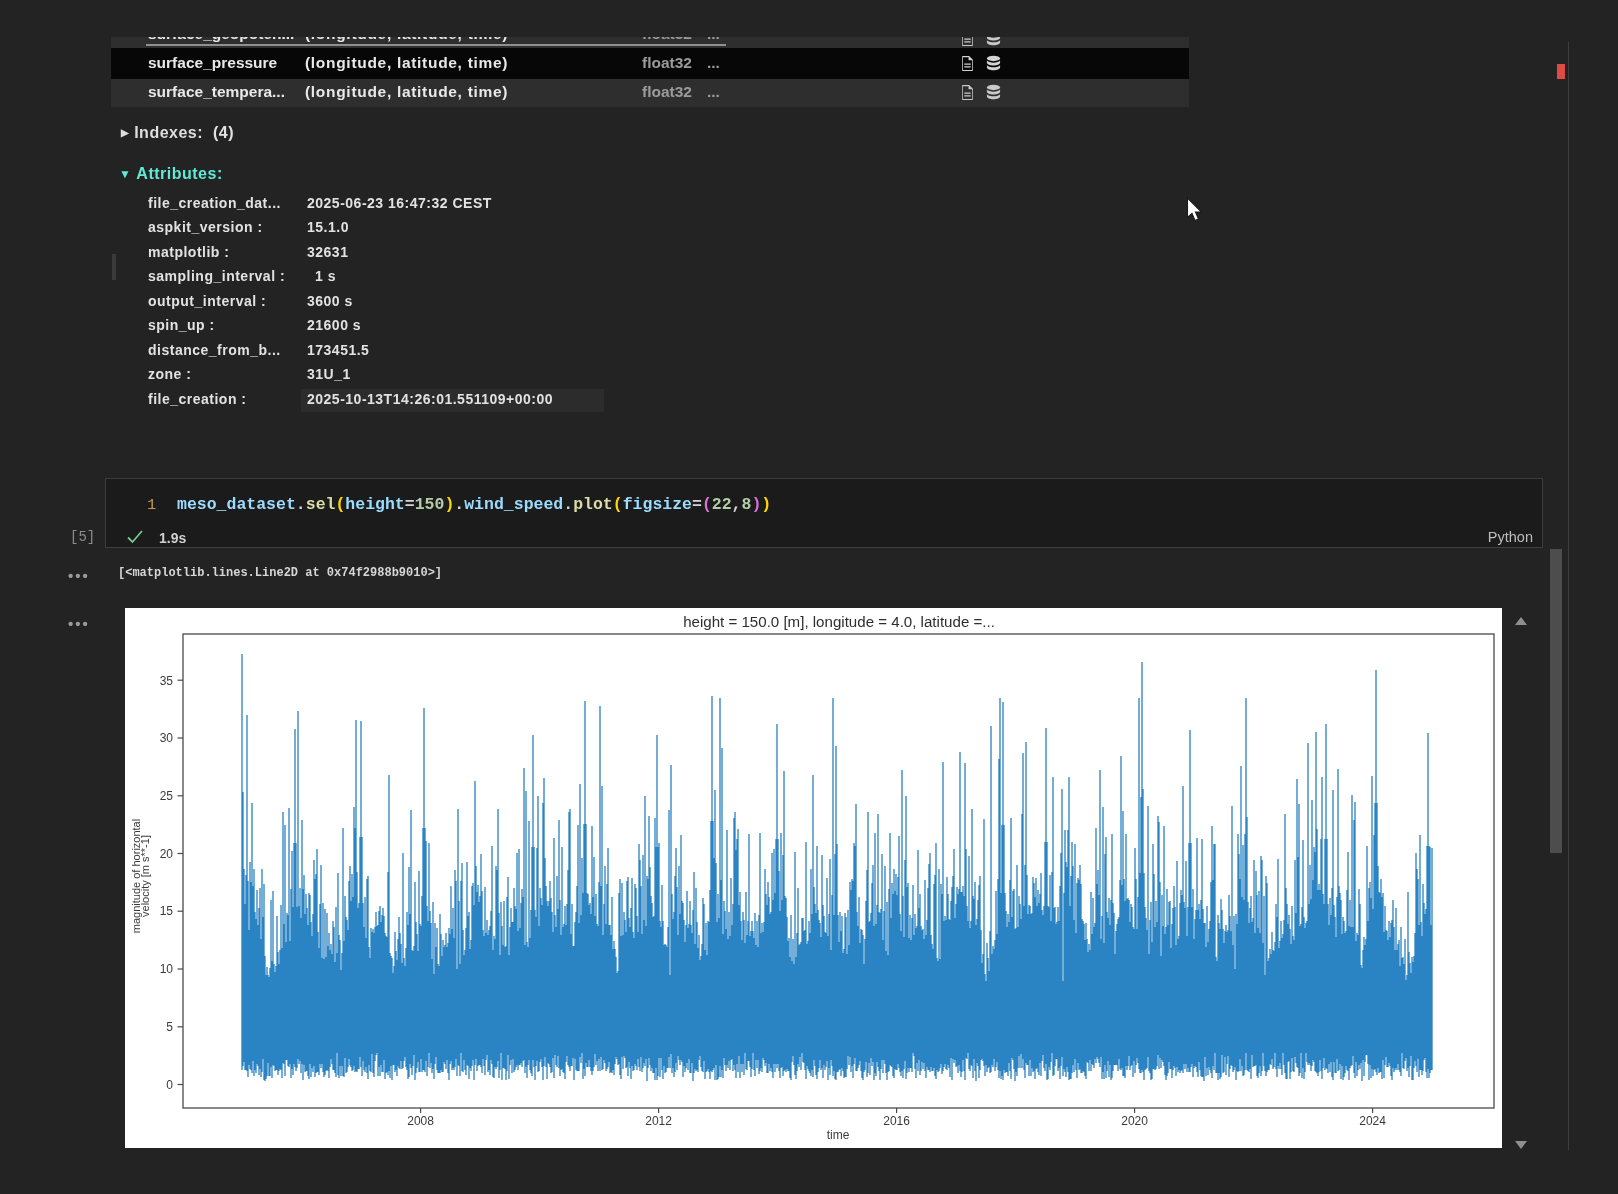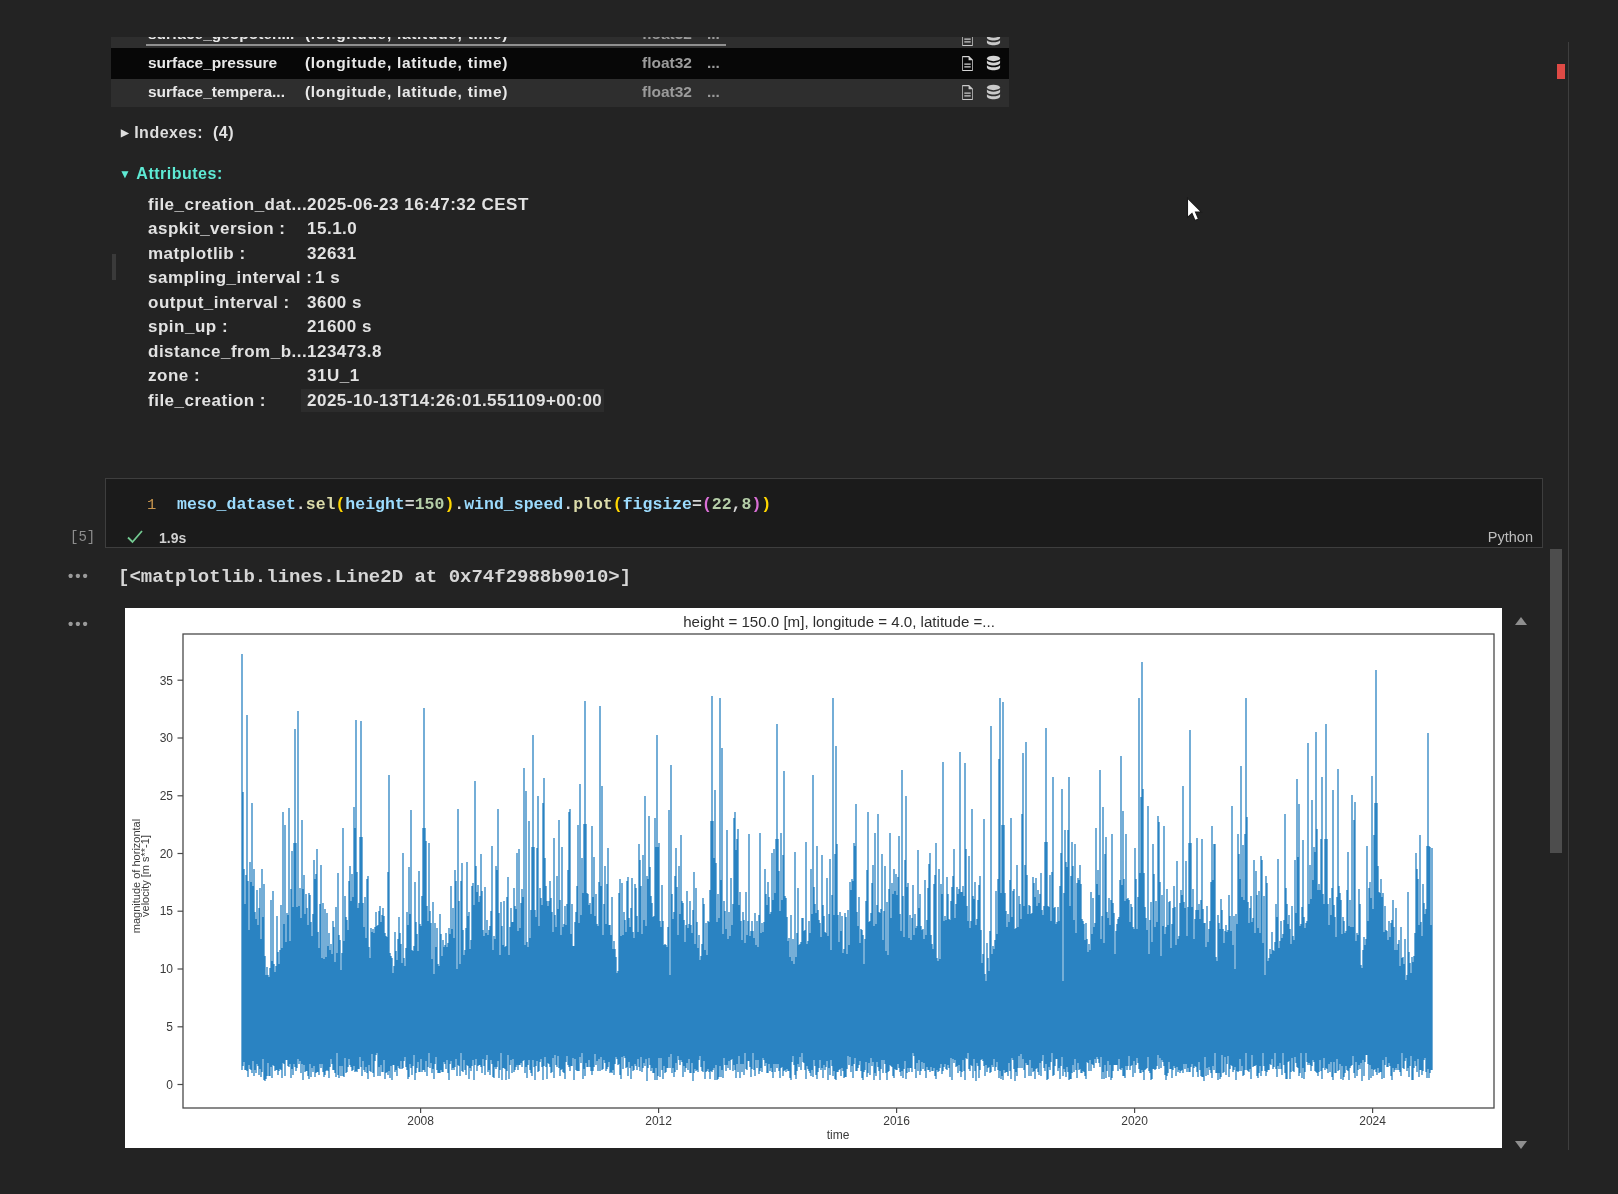--- a/index.html
+++ b/index.html
@@ -1,20 +1,20 @@
 <!DOCTYPE html>
 <html><head><meta charset="utf-8"><style>
 *{margin:0;padding:0;box-sizing:border-box}
 html,body{width:1618px;height:1194px;overflow:hidden;background:#232323;
  font-family:"Liberation Sans",sans-serif;}
 .abs{position:absolute}
-.row{position:absolute;left:111px;width:898px;color:#e9e9e9;font-size:15.5px;font-weight:600}
+.row{position:absolute;left:111px;width:1078px;color:#e9e9e9;font-size:15.5px;font-weight:600}
 .rc{position:absolute;white-space:nowrap}
 .dim{color:#9b9b9b}
-.attr{position:absolute;color:#e2e2e2;font-size:17px;font-weight:600;white-space:nowrap;letter-spacing:0.5px}
+.attr{position:absolute;color:#e2e2e2;font-size:14px;font-weight:600;white-space:nowrap;letter-spacing:0.5px}
 .mono{font-family:"Liberation Mono",monospace}
 </style></head><body>
 
 <div class="row" style="top:37px;height:11px;background:#2e2e2e;overflow:hidden">
   <span class="rc" style="left:37px;top:-12px">surface_geopoten...</span>
   <span class="rc" style="left:194px;top:-12px;letter-spacing:0.7px">(longitude, latitude, time)</span>
   <span class="rc dim" style="left:531px;top:-12px">float32</span>
   <span class="rc dim" style="left:596px;top:-12px">...</span>
   <span class="rc" style="left:35px;top:7px;width:580px;height:2px;background:#909090"></span>
   <svg class="rc" style="left:848px;top:-7px" width="17" height="17" viewBox="0 0 16 16" fill="#c9c9c9">
@@ -68,39 +68,39 @@
 <div class="attr" style="left:307px;top:219px">15.1.0</div>
 <div class="attr" style="left:148px;top:244px">matplotlib :</div>
 <div class="attr" style="left:307px;top:244px">32631</div>
 <div class="attr" style="left:148px;top:268px">sampling_interval :</div>
 <div class="attr" style="left:315px;top:268px">1 s</div>
 <div class="attr" style="left:148px;top:293px">output_interval :</div>
 <div class="attr" style="left:307px;top:293px">3600 s</div>
 <div class="attr" style="left:148px;top:317px">spin_up :</div>
 <div class="attr" style="left:307px;top:317px">21600 s</div>
 <div class="attr" style="left:148px;top:342px">distance_from_b...</div>
-<div class="attr" style="left:307px;top:342px">123473.8</div>
+<div class="attr" style="left:307px;top:342px">173451.5</div>
 <div class="attr" style="left:148px;top:366px">zone :</div>
 <div class="attr" style="left:307px;top:366px">31U_1</div>
 <div class="attr" style="left:148px;top:391px">file_creation :</div>
 <div class="attr" style="left:307px;top:391px">2025-10-13T14:26:01.551109+00:00</div>
 
 <div class="abs" style="left:105px;top:478px;width:1438px;height:70px;background:#1b1b1b;border:1px solid #3e3e3e">
   <div class="mono" style="position:absolute;left:41px;top:17px;font-size:15.5px;color:#c9964e">1</div>
   <div class="mono" style="position:absolute;left:71px;top:16px;font-size:16.5px;font-weight:bold;white-space:pre;color:#d4d4d4"><span style="color:#9cdcfe">meso_dataset</span>.<span style="color:#dcdcaa">sel</span><span style="color:#ffd700">(</span><span style="color:#9cdcfe">height</span>=<span style="color:#b5cea8">150</span><span style="color:#ffd700">)</span>.<span style="color:#9cdcfe">wind_speed</span>.<span style="color:#dcdcaa">plot</span><span style="color:#ffd700">(</span><span style="color:#9cdcfe">figsize</span>=<span style="color:#da70d6">(</span><span style="color:#b5cea8">22</span>,<span style="color:#b5cea8">8</span><span style="color:#da70d6">)</span><span style="color:#ffd700">)</span></div>
   <svg style="position:absolute;left:20px;top:50px" width="18" height="15" viewBox="0 0 18 15">
       <path d="M2 8.5 6.5 13 16 2" stroke="#73c991" stroke-width="1.8" fill="none"></path>
     </svg>
   <div style="position:absolute;left:53px;top:51px;font-size:14px;color:#d0d0d0;font-weight:600">1.9s</div>
   <div style="position:absolute;right:9px;top:50px;font-size:14.5px;color:#bdbdbd">Python</div>
 </div>
 <div class="mono abs" style="left:70px;top:529px;font-size:14px;color:#8d8d8d">[5]</div>
 
 <div class="abs" style="left:68px;top:567px;color:#9a9a9a;font-size:15px;letter-spacing:2px;font-weight:bold">•••</div>
-<div class="mono abs" style="left:118px;top:566px;font-size:19px;font-weight:bold;color:#d6d6d6">[&lt;matplotlib.lines.Line2D at 0x74f2988b9010&gt;]</div>
+<div class="mono abs" style="left:118px;top:566px;font-size:12px;font-weight:bold;color:#d6d6d6">[&lt;matplotlib.lines.Line2D at 0x74f2988b9010&gt;]</div>
 <div class="abs" style="left:68px;top:615px;color:#9a9a9a;font-size:15px;letter-spacing:2px;font-weight:bold">•••</div>
 
 <svg class="abs" style="left:125px;top:608px" width="1377" height="540" viewBox="0 0 1377 540">
   <rect x="0" y="0" width="1377" height="540" fill="#ffffff"></rect>
   <text x="714" y="19" font-size="15.1" fill="#2e2e2e" text-anchor="middle" font-family="Liberation Sans">height = 150.0 [m], longitude = 4.0, latitude =...</text>
   <path d="M117 46V462M118 184V458M119 261V454M120 296V462M121 267V462M122 107V463M123 273V469M124 322V457M125 254V461M126 274V462M127 195V465M128 278V453M129 261V468M130 304V462M131 311V465M132 282V456M133 317V458M134 300V467M135 280V461M136 331V469M137 261V464M138 309V451M139 276V472M140 348V473M141 367V471M142 359V468M143 367V455M144 369V468M145 360V468M146 292V459M147 353V470M148 283V457M149 356V458M150 364V463M151 358V462M152 308V462M153 344V467M154 356V463M155 342V461M156 297V462M157 340V470M158 204V455M159 316V456M160 217V468M161 334V452M162 305V452M163 307V458M164 200V459M165 333V456M166 281V470M167 243V461M168 299V467M169 235V456M170 121V459M171 235V463M172 299V460M173 103V451M174 298V456M175 280V453M176 310V465M177 212V456M178 281V472M179 267V457M180 306V464M181 286V463M182 300V463M183 317V468M184 285V471M185 287V456M186 314V469M187 328V460M188 306V464M189 252V458M190 271V469M191 266V465M192 241V464M193 324V464M194 340V467M195 296V456M196 257V460M197 350V456M198 295V464M199 351V469M200 301V467M201 349V463M202 305V462M203 338V463M204 325V470M205 342V459M206 336V451M207 346V456M208 313V462M209 319V462M210 354V465M211 299V469M212 345V445M213 265V467M214 327V470M215 332V458M216 362V468M217 345V458M218 220V468M219 333V469M220 288V450M221 309V465M222 312V464M223 322V459M224 273V451M225 258V457M226 293V459M227 266V463M228 289V462M229 199V458M230 220V464M231 112V463M232 264V464M233 300V461M234 295V461M235 229V449M236 113V459M237 229V468M238 295V453M239 319V462M240 289V464M241 330V459M242 271V465M243 268V471M244 339V457M245 350V463M246 320V464M247 324V446M248 321V465M249 325V469M250 319V453M251 304V447M252 318V445M253 317V468M254 303V459M255 298V468M256 314V457M257 307V464M258 300V464M259 308V452M260 325V471M261 328V465M262 329V464M263 264V467M264 167V463M265 345V470M266 348V458M267 350V472M268 365V457M269 358V457M270 324V464M271 343V462M272 352V468M273 331V458M274 309V460M275 325V461M276 336V453M277 355V461M278 245V460M279 350V453M280 358V449M281 340V459M282 304V462M283 317V471M284 259V469M285 306V456M286 202V460M287 342V467M288 343V458M289 338V447M290 274V472M291 314V465M292 326V460M293 343V454M294 263V464M295 316V464M296 318V451M297 288V464M298 220V462M299 100V462M300 220V464M301 233V453M302 298V468M303 313V459M304 235V445M305 303V460M306 315V455M307 351V465M308 294V461M309 366V471M310 315V456M311 339V449M312 320V462M313 356V465M314 358V465M315 306V465M316 326V462M317 348V464M318 332V464M319 339V454M320 337V456M321 325V461M322 339V452M323 335V465M324 320V472M325 326V456M326 278V453M327 321V462M328 300V460M329 330V462M330 262V459M331 273V451M332 361V468M333 201V457M334 293V458M335 356V468M336 273V445M337 255V463M338 322V464M339 347V452M340 342V462M341 320V467M342 254V457M343 308V458M344 304V471M345 341V460M346 332V463M347 278V458M348 275V452M349 297V472M350 173V457M351 258V451M352 284V463M353 277V458M354 294V457M355 288V457M356 246V459M357 283V465M358 322V451M359 328V458M360 279V467M361 325V452M362 312V447M363 327V464M364 322V462M365 318V467M366 303V452M367 238V456M368 342V469M369 328V470M370 331V459M371 258V461M372 262V459M373 201V453M374 305V470M375 347V462M376 294V445M377 318V472M378 337V460M379 293V460M380 339V461M381 338V472M382 289V463M383 269V447M384 347V471M385 319V457M386 300V452M387 314V465M388 314V451M389 280V464M390 298V462M391 301V459M392 245V457M393 323V462M394 241V457M395 320V457M396 295V455M397 281V459M398 289V453M399 160V452M400 337V465M401 183V459M402 334V470M403 339V457M404 213V452M405 330V462M406 302V465M407 239V468M408 127V452M409 239V459M410 302V472M411 309V458M412 240V453M413 188V464M414 318V463M415 280V454M416 290V451M417 297V459M418 195V472M419 170V458M420 250V449M421 278V459M422 293V471M423 298V455M424 293V456M425 273V459M426 290V465M427 304V464M428 324V450M429 230V470M430 307V447M431 319V457M432 268V459M433 301V448M434 212V460M435 292V468M436 327V462M437 239V461M438 319V464M439 316V465M440 298V471M441 317V454M442 296V448M443 262V457M444 204V459M445 201V463M446 326V458M447 296V458M448 338V450M449 338V472M450 314V451M451 304V462M452 278V463M453 217V463M454 315V463M455 176V449M456 307V455M457 250V445M458 285V471M459 216V461M460 93V468M461 216V455M462 285V459M463 286V459M464 297V452M465 295V459M466 306V463M467 218V467M468 289V463M469 249V459M470 308V446M471 286V457M472 316V453M473 318V463M474 274V451M475 98V463M476 278V449M477 178V462M478 327V461M479 296V452M480 258V455M481 316V463M482 276V461M483 240V459M484 317V454M485 317V465M486 327V464M487 289V465M488 341V462M489 333V467M490 341V456M491 349V449M492 365V451M493 363V457M494 285V456M495 271V467M496 328V471M497 275V449M498 327V461M499 304V448M500 312V450M501 324V460M502 273V459M503 269V468M504 310V454M505 319V460M506 300V471M507 270V458M508 324V463M509 330V462M510 276V456M511 280V458M512 308V462M513 324V451M514 236V459M515 252V463M516 278V449M517 326V464M518 247V460M519 312V455M520 188V458M521 318V451M522 268V473M523 271V460M524 208V450M525 259V457M526 288V463M527 295V460M528 309V465M529 308V465M530 210V472M531 239V460M532 127V472M533 239V468M534 235V450M535 313V469M536 319V450M537 277V462M538 313V471M539 337V458M540 336V465M541 337V464M542 339V460M543 319V460M544 202V449M545 367V460M546 157V446M547 286V465M548 311V460M549 304V469M550 268V464M551 240V455M552 279V462M553 327V448M554 258V452M555 306V457M556 227V452M557 293V454M558 295V469M559 312V458M560 334V464M561 317V460M562 283V455M563 320V462M564 316V451M565 293V465M566 317V465M567 325V455M568 302V473M569 264V465M570 336V461M571 280V463M572 314V462M573 340V464M574 327V452M575 352V448M576 348V459M577 336V463M578 290V464M579 296V453M580 342V471M581 315V464M582 347V463M583 313V461M584 314V464M585 282V471M586 213V463M587 88V464M588 213V462M589 250V460M590 182V472M591 255V457M592 314V472M593 286V471M594 310V469M595 90V458M596 272V469M597 140V462M598 326V470M599 293V450M600 303V457M601 321V463M602 222V457M603 331V460M604 304V453M605 328V462M606 270V452M607 317V451M608 296V463M609 210V457M610 204V462M611 242V470M612 231V456M613 221V464M614 297V448M615 284V470M616 313V456M617 332V464M618 304V456M619 312V467M620 335V445M621 284V461M622 327V462M623 313V453M624 226V453M625 328V459M626 323V469M627 313V461M628 323V445M629 330V462M630 305V468M631 337V452M632 313V460M633 339V452M634 307V466M635 225V463M636 325V460M637 315V464M638 324V450M639 314V452M640 261V458M641 286V455M642 297V465M643 274V465M644 289V456M645 306V463M646 304V460M647 245V464M648 292V470M649 241V456M650 285V464M651 231V456M652 116V460M653 231V456M654 263V463M655 303V470M656 225V460M657 292V459M658 247V468M659 163V463M660 288V462M661 290V464M662 309V461M663 333V463M664 330V463M665 349V470M666 307V472M667 353V454M668 331V448M669 356V457M670 244V467M671 349V471M672 325V463M673 280V456M674 337V459M675 336V449M676 334V462M677 310V445M678 310V454M679 323V455M680 322V462M681 234V471M682 336V458M683 333V461M684 313V463M685 325V465M686 261V468M687 306V462M688 167V469M689 279V452M690 296V458M691 305V467M692 238V471M693 302V464M694 312V460M695 315V452M696 329V462M697 247V460M698 297V470M699 308V457M700 324V462M701 325V459M702 270V453M703 328V472M704 306V460M705 251V467M706 342V452M707 287V458M708 90V468M709 307V463M710 246V471M711 138V472M712 236V464M713 307V464M714 334V462M715 304V461M716 323V468M717 308V460M718 345V463M719 341V470M720 305V469M721 309V469M722 346V461M723 302V448M724 337V457M725 274V449M726 282V464M727 271V458M728 273V470M729 235V456M730 238V450M731 196V463M732 304V463M733 318V460M734 289V457M735 335V453M736 321V463M737 322V470M738 327V472M739 356V464M740 331V462M741 293V454M742 262V469M743 204V465M744 314V455M745 313V467M746 305V450M747 275V458M748 257V454M749 318V472M750 225V465M751 316V468M752 297V454M753 206V459M754 304V463M755 305V472M756 301V461M757 246V452M758 332V465M759 303V452M760 258V456M761 343V465M762 294V472M763 347V464M764 281V463M765 225V457M766 310V458M767 275V459M768 286V468M769 261V470M770 283V461M771 266V462M772 287V462M773 269V456M774 228V460M775 306V464M776 323V468M777 162V463M778 288V470M779 329V461M780 252V453M781 188V471M782 279V465M783 275V460M784 330V464M785 307V460M786 332V460M787 310V464M788 277V445M789 327V448M790 306V461M791 320V470M792 318V455M793 242V463M794 300V452M795 286V467M796 318V463M797 322V454M798 321V461M799 331V455M800 272V463M801 327V470M802 312V459M803 280V462M804 256V462M805 245V464M806 327V459M807 336V463M808 341V463M809 276V460M810 267V468M811 235V471M812 350V462M813 353V464M814 261V463M815 351V460M816 276V456M817 286V466M818 154V463M819 313V459M820 308V456M821 312V461M822 269V462M823 286V457M824 311V460M825 312V469M826 293V450M827 279V472M828 268V451M829 241V455M830 310V452M831 296V459M832 279V458M833 286V465M834 281V457M835 144V463M836 284V469M837 284V464M838 278V452M839 288V463M840 155V472M841 241V450M842 298V451M843 313V445M844 248V461M845 320V463M846 313V457M847 201V458M848 288V470M849 291V451M850 274V463M851 317V473M852 311V455M853 292V458M854 277V470M855 268V462M856 322V452M857 355V451M858 346V453M859 211V458M860 366V468M861 373V457M862 335V464M863 350V460M864 363V459M865 323V465M866 118V464M867 346V457M868 338V459M869 341V451M870 332V463M871 283V459M872 326V454M873 271V462M874 151V470M875 90V463M876 285V471M877 217V468M878 94V472M879 217V462M880 285V465M881 303V464M882 319V464M883 306V468M884 314V455M885 272V463M886 210V471M887 309V450M888 283V452M889 281V461M890 321V473M891 320V464M892 257V468M893 319V460M894 288V448M895 296V460M896 311V446M897 206V460M898 145V451M899 298V462M900 257V470M901 134V455M902 267V457M903 306V457M904 297V468M905 298V452M906 306V468M907 305V460M908 269V464M909 275V463M910 289V471M911 270V461M912 298V460M913 282V464M914 295V467M915 286V455M916 265V468M917 302V453M918 307V447M919 298V460M920 234V463M921 120V456M922 234V472M923 298V471M924 299V459M925 267V462M926 313V454M927 264V445M928 169V468M929 300V467M930 299V458M931 316V451M932 314V451M933 299V463M934 313V460M935 278V471M936 245V458M937 181V449M938 373V468M939 285V461M940 222V464M941 254V469M942 259V459M943 222V464M944 169V472M945 298V471M946 268V471M947 234V465M948 258V457M949 312V464M950 236V451M951 325V462M952 275V470M953 270V455M954 272V462M955 257V461M956 276V465M957 311V465M958 313V463M959 316V464M960 332V468M961 315V471M962 331V454M963 344V455M964 336V463M965 342V452M966 284V463M967 326V456M968 290V457M969 319V460M970 315V451M971 220V455M972 276V449M973 262V451M974 287V455M975 162V459M976 331V449M977 308V471M978 199V464M979 335V471M980 246V457M981 229V470M982 304V463M983 310V453M984 290V469M985 317V457M986 292V472M987 226V470M988 295V463M989 305V457M990 346V457M991 323V457M992 316V457M993 311V463M994 309V451M995 272V461M996 148V462M997 277V460M998 203V468M999 271V468M1000 293V470M1001 226V458M1002 291V462M1003 290V458M1004 292V448M1005 314V462M1006 296V458M1007 299V457M1008 319V469M1009 321V453M1010 240V465M1011 271V457M1012 321V450M1013 289V455M1014 90V461M1015 265V465M1016 189V465M1017 54V462M1018 181V464M1019 265V472M1020 299V462M1021 310V461M1022 322V460M1023 198V449M1024 346V463M1025 312V465M1026 294V472M1027 334V471M1028 236V461M1029 266V461M1030 319V462M1031 293V461M1032 314V458M1033 208V447M1034 214V461M1035 274V450M1036 348V460M1037 287V452M1038 318V454M1039 218V458M1040 326V467M1041 319V472M1042 281V468M1043 317V465M1044 294V454M1045 293V461M1046 340V461M1047 316V470M1048 300V462M1049 278V458M1050 299V460M1051 337V468M1052 253V459M1053 331V464M1054 328V462M1055 295V465M1056 282V463M1057 287V462M1058 178V465M1059 294V456M1060 300V461M1061 253V456M1062 328V464M1063 299V460M1064 235V464M1065 122V464M1066 235V459M1067 299V456M1068 281V469M1069 331V460M1070 311V458M1071 302V459M1072 230V464M1073 302V469M1074 296V454M1075 311V462M1076 292V468M1077 231V469M1078 301V469M1079 315V473M1080 315V449M1081 339V468M1082 298V460M1083 334V467M1084 321V459M1085 313V462M1086 274V465M1087 218V470M1088 272V458M1089 236V462M1090 236V445M1091 349V465M1092 353V465M1093 307V472M1094 315V465M1095 321V471M1096 291V469M1097 302V447M1098 321V465M1099 335V464M1100 323V449M1101 317V467M1102 324V456M1103 322V448M1104 287V469M1105 308V461M1106 323V457M1107 198V458M1108 337V464M1109 308V462M1110 361V459M1111 306V472M1112 316V463M1113 226V464M1114 246V463M1115 271V451M1116 158V463M1117 289V458M1118 237V468M1119 292V467M1120 226V462M1121 90V445M1122 209V462M1123 294V463M1124 315V464M1125 300V461M1126 288V471M1127 314V447M1128 310V459M1129 252V458M1130 325V458M1131 263V457M1132 287V468M1133 320V470M1134 283V465M1135 325V458M1136 248V468M1137 252V463M1138 335V445M1139 288V458M1140 367V463M1141 268V468M1142 275V464M1143 353V462M1144 350V462M1145 341V456M1146 346V457M1147 324V451M1148 342V461M1149 343V459M1150 334V445M1151 296V461M1152 309V469M1153 251V458M1154 340V461M1155 333V455M1156 313V461M1157 330V467M1158 326V445M1159 312V457M1160 206V465M1161 280V471M1162 296V471M1163 316V454M1164 307V453M1165 321V471M1166 336V464M1167 298V450M1168 328V463M1169 332V464M1170 252V449M1171 305V455M1172 171V459M1173 249V460M1174 196V468M1175 318V465M1176 316V445M1177 299V470M1178 232V460M1179 309V471M1180 320V464M1181 315V445M1182 313V454M1183 135V457M1184 296V455M1185 257V457M1186 291V463M1187 192V458M1188 272V452M1189 239V454M1190 244V463M1191 124V464M1192 221V465M1193 282V468M1194 276V464M1195 282V452M1196 231V463M1197 169V471M1198 286V460M1199 296V450M1200 231V462M1201 116V460M1202 231V461M1203 296V465M1204 317V456M1205 290V464M1206 307V454M1207 280V469M1208 182V472M1209 297V454M1210 309V465M1211 329V465M1212 289V451M1213 161V463M1214 278V462M1215 285V456M1216 292V471M1217 326V458M1218 309V472M1219 313V469M1220 325V465M1221 323V458M1222 282V462M1223 244V463M1224 318V472M1225 292V460M1226 319V458M1227 187V457M1228 319V448M1229 212V465M1230 194V470M1231 333V454M1232 325V468M1233 327V462M1234 281V457M1235 296V461M1236 357V455M1237 360V473M1238 342V452M1239 329V468M1240 337V454M1241 331V447M1242 238V447M1243 313V456M1244 280V472M1245 274V457M1246 290V470M1247 168V461M1248 301V468M1249 227V462M1250 195V461M1251 62V464M1252 195V467M1253 258V460M1254 284V465M1255 285V464M1256 271V464M1257 289V471M1258 285V452M1259 324V470M1260 298V457M1261 322V449M1262 323V459M1263 332V459M1264 313V455M1265 329V458M1266 315V468M1267 312V472M1268 292V460M1269 319V464M1270 342V462M1271 300V460M1272 342V462M1273 336V456M1274 332V462M1275 358V464M1276 319V468M1277 350V445M1278 349V460M1279 356V461M1280 331V453M1281 372V450M1282 367V463M1283 284V460M1284 344V469M1285 355V458M1286 365V448M1287 349V472M1288 354V472M1289 348V460M1290 325V453M1291 245V458M1292 261V464M1293 271V451M1294 317V469M1295 227V462M1296 314V462M1297 328V467M1298 276V463M1299 295V452M1300 306V450M1301 301V464M1302 238V470M1303 125V461M1304 238V470M1305 239V465M1306 317V462M1307 240V462" stroke="#2a83c2" stroke-width="1.3" fill="none"></path>
   <rect x="58" y="26" width="1311" height="474" fill="none" stroke="#4a4a4a" stroke-width="1.3"></rect>
   <line x1="52.5" y1="476.5" x2="58" y2="476.5" stroke="#4a4a4a" stroke-width="1.2"></line>
   <text x="48" y="480.7" font-size="12" fill="#3a3a3a" text-anchor="end" font-family="Liberation Sans">0</text>
   <line x1="52.5" y1="418.8" x2="58" y2="418.8" stroke="#4a4a4a" stroke-width="1.2"></line>

